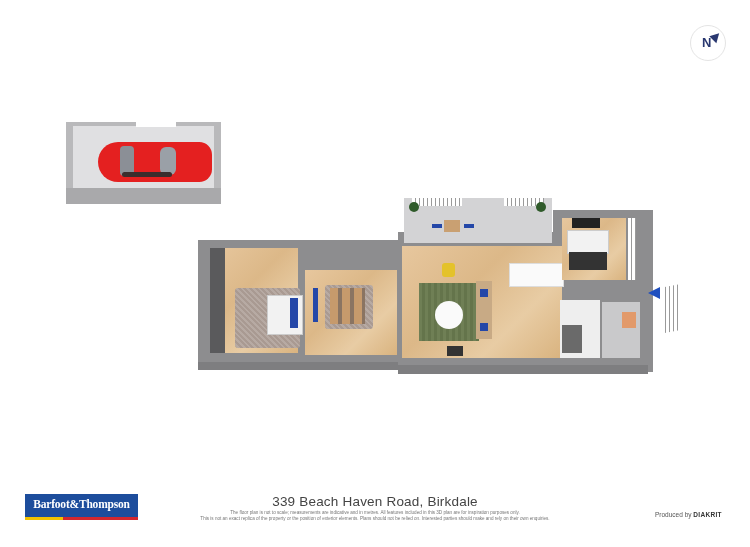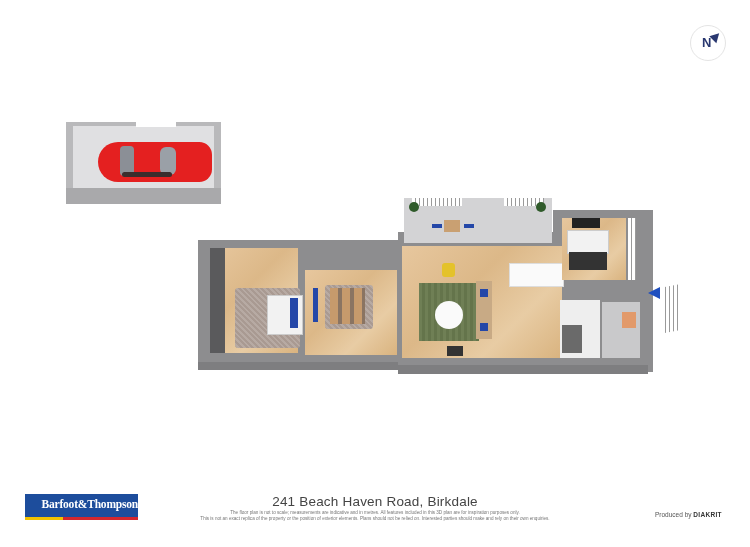--- a/index.html
+++ b/index.html
@@ -9,21 +9,21 @@
   .wall-light { background:#b9b9bb; }
   .floor-wood { background:linear-gradient(135deg,#e7c79e 0%,#dcb888 40%,#e8cca4 70%,#d9b37f 100%); }
   .floor-tile { background:#c9c9cb; }
   .floor-deck { background:#d3d3d5; }
   .compass { left:690px; top:25px; width:34px; height:34px; border-radius:50%; border:1px solid #e4e4e4; background:#fff; }
   .compass .n { position:absolute; left:11px; top:9px; font-weight:bold; font-size:13px; color:#2a3870; font-family:"Liberation Sans", sans-serif; }
   .compass .arrow { position:absolute; left:20px; top:6px; width:0; height:0; border-left:5px solid transparent; border-right:5px solid transparent; border-bottom:9px solid #2a3870; transform:rotate(45deg); }
   .title { left:0; width:750px; top:494px; text-align:center; font-size:13.5px; color:#444; letter-spacing:0.2px; }
   .disc { left:0; width:750px; text-align:center; font-size:4.6px; color:#777; }
   .logo { left:25px; top:494px; width:113px; height:26px; background:#1d4d9c; }
-  .logo .txt { position:absolute; left:0; right:0; top:4px; text-align:right; color:#fff; font-family:"Liberation Serif", serif; font-weight:bold; font-size:11.5px; letter-spacing:-0.2px; }
+  .logo .txt { position:absolute; left:0; right:0; top:4px; text-align:center; color:#fff; font-family:"Liberation Serif", serif; font-weight:bold; font-size:11.5px; letter-spacing:-0.2px; }
   .logo .stripe-y { position:absolute; left:0; bottom:0; width:38px; height:3px; background:#f2c200; }
   .logo .stripe-r { position:absolute; left:38px; bottom:0; right:0; height:3px; background:#d3272e; }
   .produced { left:655px; top:511px; font-size:6.5px; color:#555; }
   .produced b { color:#333; letter-spacing:0.3px; }
   .rug-grey { background:repeating-linear-gradient(45deg,#a99a92 0 2px,#b7aaa3 2px 4px); border-radius:3px; }
   .rug-green { background:repeating-linear-gradient(90deg,#6f7f55 0 3px,#64744b 3px 6px); }
   .bed-white { background:#f2f2f2; border:1px solid #ccc; }
   .blue { background:#2447a8; }
   .rail { background:repeating-linear-gradient(90deg,#ffffff 0 3px,#9a9a9a 3px 4px); }
 </style>
@@ -102,21 +102,21 @@
   <div class="abs floor-tile" style="left:602px;top:302px;width:38px;height:56px;">
     <div class="abs" style="left:20px;top:10px;width:14px;height:16px;background:#e29a6b;"></div>
   </div>
   <div class="abs" style="left:648px;top:287px;width:0;height:0;border-top:6px solid transparent;border-bottom:6px solid transparent;border-right:12px solid #1f4fbf;"></div>
   <div class="abs rail" style="left:662px;top:286px;width:16px;height:46px;transform:skewY(-10deg);"></div>
 
   <div class="abs" style="left:198px;top:362px;width:200px;height:8px;background:#7e7e80;"></div>
   <div class="abs" style="left:398px;top:365px;width:250px;height:9px;background:#7e7e80;"></div>
 </div>
 
-<div class="abs title">241 Beach Haven Road, Birkdale</div>
+<div class="abs title">339 Beach Haven Road, Birkdale</div>
 <div class="abs disc" style="top:510px;">The floor plan is not to scale; measurements are indicative and in metres. All features included in this 3D plan are for inspiration purposes only.</div>
 <div class="abs disc" style="top:516px;">This is not an exact replica of the property or the position of exterior elements. Plans should not be relied on. Interested parties should make and rely on their own enquiries.</div>
 
 <div class="abs logo">
   <div class="txt">Barfoot&amp;Thompson</div>
   <div class="stripe-y"></div>
   <div class="stripe-r"></div>
 </div>
 
 <div class="abs produced">

